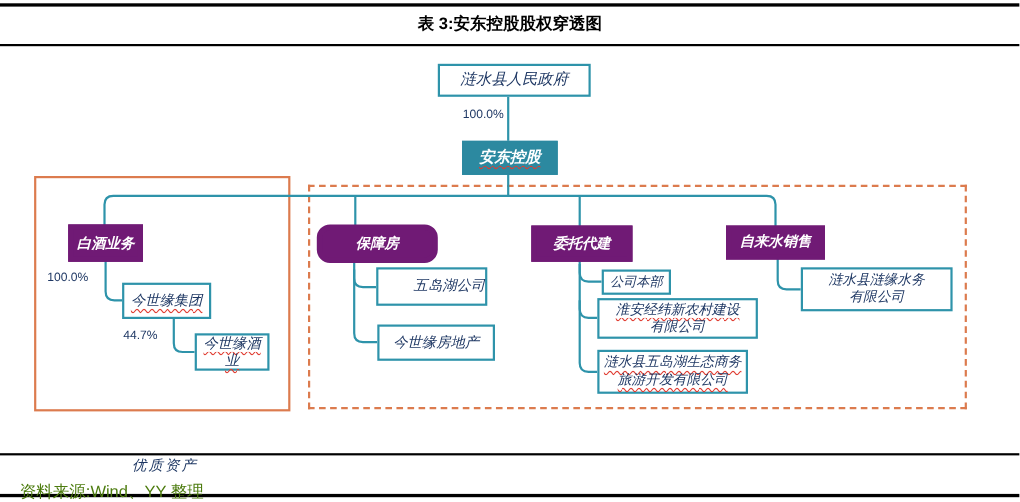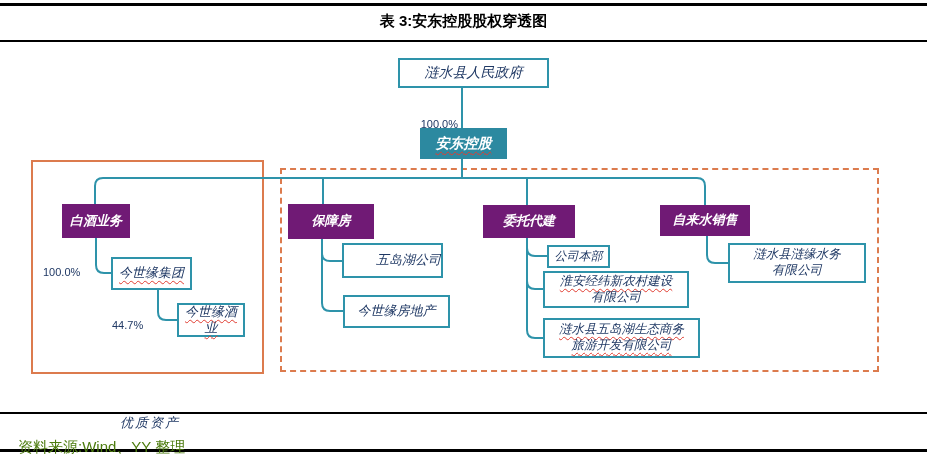--- a/index.html
+++ b/index.html
@@ -22,21 +22,21 @@
     line-height:1.25;
   }
   .node.white{background:#ffffff;border:2px solid #2e93aa;color:#1f3864;font-size:13px;}
   .node.teal{background:#2c89a0;border:1px solid #2c89a0;color:#ffffff;font-size:14px;font-weight:bold;}
   .node.sage{background:#701a75;border:5px solid #701a75;color:#ffffff;font-size:13px;font-weight:bold;}
   .squiggle{
     text-decoration-line:underline;text-decoration-style:wavy;text-decoration-color:#e03c31;
     text-decoration-thickness:1px;text-underline-offset:3px;font-style:italic;
   }
   .pct{
-    position:absolute;font-size:11px;color:#1f3864;font-family:"Liberation Sans","DejaVu Sans",sans-serif;margin-top:20px;
+    position:absolute;font-size:11px;color:#1f3864;font-family:"Liberation Sans","DejaVu Sans",sans-serif;
   }
   .grp-label{
     position:absolute;font-size:13px;color:#1f3864;text-align:center;
     font-family:"Liberation Serif","DejaVu Serif",serif;font-style:italic;letter-spacing:2px;
   }
   .grp-solid{
     position:absolute;left:31px;top:160px;width:233px;height:214px;
     border:2px solid #dc7b4e;box-sizing:border-box;
   }
   .grp-dashed{
@@ -73,41 +73,41 @@
       <path d="M158 290 V312 Q158 320 166 320 H177"></path>
       <path d="M322 238 V303 Q322 311 330 311 H343"></path>
       <path d="M322 245 V253 Q322 261 330 261 H342"></path>
       <path d="M527 237 V330 Q527 338 535 338 H543"></path>
       <path d="M527 240 V248 Q527 256 535 256 H547"></path>
       <path d="M527 273 V281 Q527 289 535 289 H543"></path>
       <path d="M707 235 V255 Q707 263 715 263 H728"></path>
     </g>
   </svg>
 
-  <div class="node white" style="left:398px;top:58px;width:151px;height:30px;font-size:14px;">
+  <div class="node white" style="left:398px;top:58px;width:139px;height:30px;font-size:14px;">
     <span>涟水县人民政府</span>
   </div>
 
   <div class="node teal" style="left:420px;top:128px;width:87px;height:31px;">
     <span class="squiggle">安东控股</span>
   </div>
 
   <div class="node sage" style="left:62px;top:204px;width:68px;height:34px;">
     <span>白酒业务</span>
   </div>
 
   <div class="node white" style="left:111px;top:257px;width:81px;height:33px;">
     <span class="squiggle">今世缘集团</span>
   </div>
 
   <div class="node white" style="left:177px;top:303px;width:68px;height:34px;">
     <span class="squiggle">今世缘酒业</span>
   </div>
 
-  <div class="node sage" style="left:288px;top:204px;width:86px;height:35px;">
+  <div class="node sage" style="left:288px;top:204px;width:110px;height:35px;border-radius:12px;">
     <span>保障房</span>
   </div>
 
   <div class="node white" style="left:342px;top:243px;width:101px;height:35px;padding-left:32px;">
     <span>五岛湖公司</span>
   </div>
 
   <div class="node white" style="left:343px;top:295px;width:107px;height:33px;">
     <span>今世缘房地产</span>
   </div>
@@ -120,21 +120,21 @@
     <span>公司本部</span>
   </div>
 
   <div class="node white two-line" style="left:543px;top:271px;width:146px;height:37px;">
     <div>
       <span class="squiggle">淮安经纬新农村建设</span>
       <span>有限公司</span>
     </div>
   </div>
 
-  <div class="node white two-line" style="left:543px;top:318px;width:157px;height:40px;">
+  <div class="node white two-line" style="left:543px;top:318px;width:137px;height:40px;">
     <div>
       <span class="squiggle">涟水县五岛湖生态商务</span>
       <span class="squiggle">旅游开发有限公司</span>
     </div>
   </div>
 
   <div class="node sage" style="left:660px;top:205px;width:90px;height:31px;">
     <span>自来水销售</span>
   </div>
 

